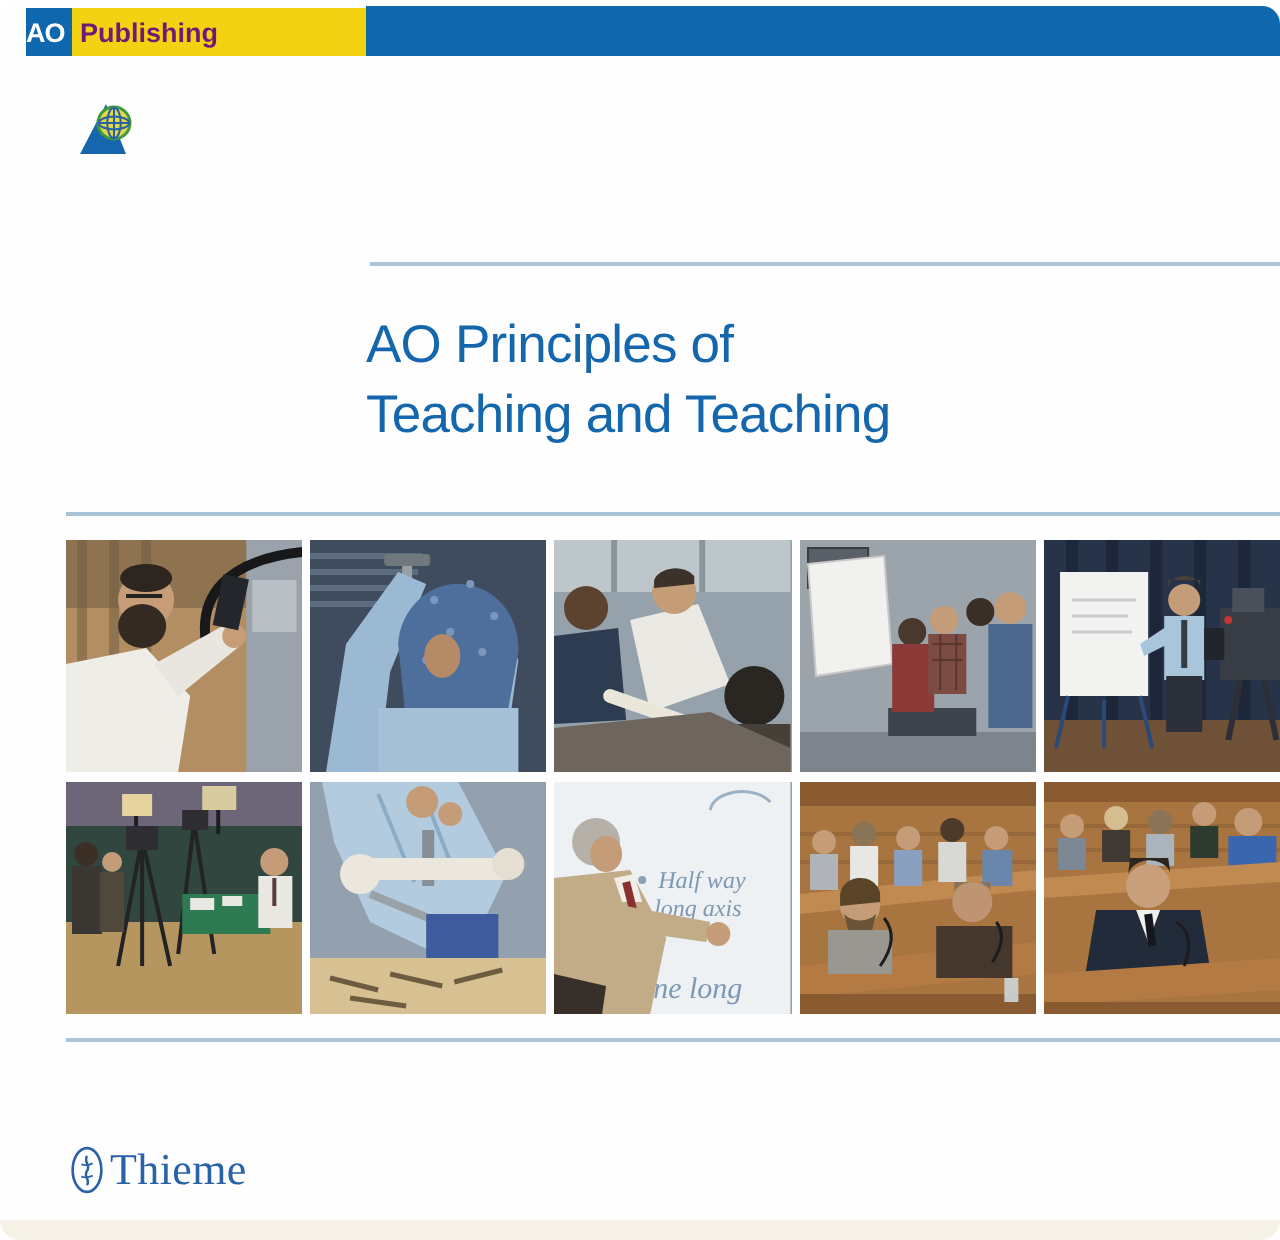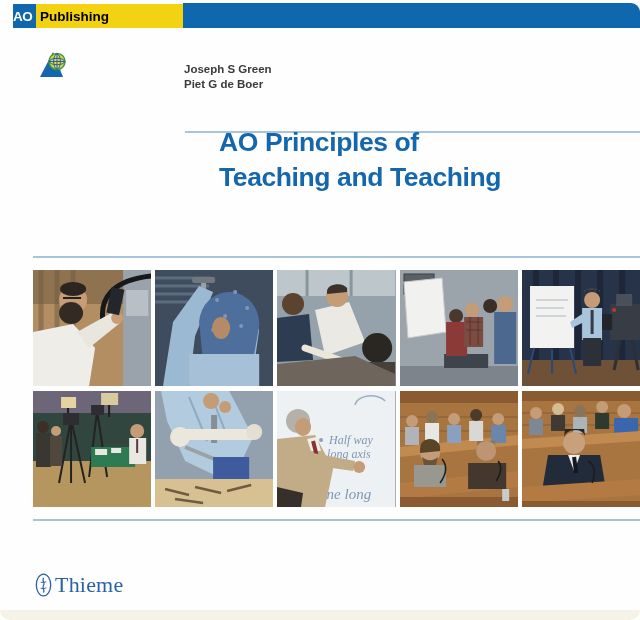--- a/index.html
+++ b/index.html
@@ -6,35 +6,35 @@
   .page{position:relative;width:640px;height:620px;background:#fefefe;overflow:hidden;
         font-family:"Liberation Sans",sans-serif;border-radius:10px;}
 
   
   .topbar{position:absolute;left:183px;right:0;top:3px;height:25px;background:#0f67ae;
           border-top-right-radius:9px;}
   .ao-badge{position:absolute;left:13px;top:4px;width:23px;height:24px;background:#0f67ae;
             color:#ffffff;font-weight:700;font-size:13.5px;letter-spacing:-0.5px;
             display:flex;align-items:center;justify-content:flex-start;}
   .pub-badge{position:absolute;left:36px;top:4px;width:147px;height:24px;background:#f3d211;
-             color:#000000;font-weight:700;font-size:13.5px;display:flex;align-items:center;
+             color:#701a75;font-weight:700;font-size:13.5px;display:flex;align-items:center;
              padding-left:4px;box-sizing:border-box;}
 
   .ao-logo{position:absolute;left:40px;top:50px;width:26px;height:28px;}
 
   .authors{position:absolute;left:184px;top:62px;font-size:11.5px;font-weight:700;
            color:#3b3b3b;line-height:15px;}
 
   .rule{position:absolute;height:2px;background:#a9c4d8;}
   .rule1{left:185px;right:0;top:131px;}
   .rule2{left:33px;right:0;top:256px;}
   .rule3{left:33px;right:0;top:519px;}
 
-  .title{position:absolute;left:183px;top:125px;font-size:26.5px;font-weight:700;
-         color:#1467ad;line-height:35px;letter-spacing:-0.4px;margin-left:36px;}
+  .title{position:absolute;left:183px;top:155px;font-size:26.5px;font-weight:400;
+         color:#1467ad;line-height:35px;letter-spacing:-0.4px;}
 
   .grid{position:absolute;left:33px;top:270px;width:607px;height:237px;display:grid;
         grid-template-columns:repeat(5,1fr);grid-template-rows:116px 116px;gap:5px 4px;}
   .cell{position:relative;overflow:hidden;background:#9aa0a6;}
   .cell svg{display:block;width:100%;height:100%;}
 
   .thieme{position:absolute;left:35px;top:555px;display:flex;align-items:center;gap:3px;
           color:#2a62a8;margin-top:17px;}
   .thieme-emblem{width:17px;height:26px;}
   .thieme-text{font-family:"Liberation Serif",serif;font-size:22px;letter-spacing:0.2px;}
@@ -57,24 +57,20 @@
   <svg class="ao-logo" viewBox="0 0 26 28">
     <polygon points="0,27 23,27 13,2" fill="#1566ad"></polygon>
     <circle cx="17" cy="11.5" r="8" fill="#dfd945" stroke="#3f9a3f" stroke-width="1.5"></circle>
     <g fill="none" stroke="#2a5fa8" stroke-width="1">
       <ellipse cx="17" cy="11.5" rx="3.4" ry="7.6"></ellipse>
       <ellipse cx="17" cy="11.5" rx="7.6" ry="3.2"></ellipse>
       <path d="M9.4,11.5 H24.6 M17,3.9 V19.1"></path>
     </g>
   </svg>
 
-  <div class="authors">
-    <div>Joseph S Green</div>
-    <div>Piet G de Boer</div>
-  </div>
 
   <div class="rule rule1"></div>
 
   <div class="title">
     <div>AO Principles of</div>
     <div>Teaching and Teaching</div>
   </div>
 
   <div class="rule rule2"></div>
 

